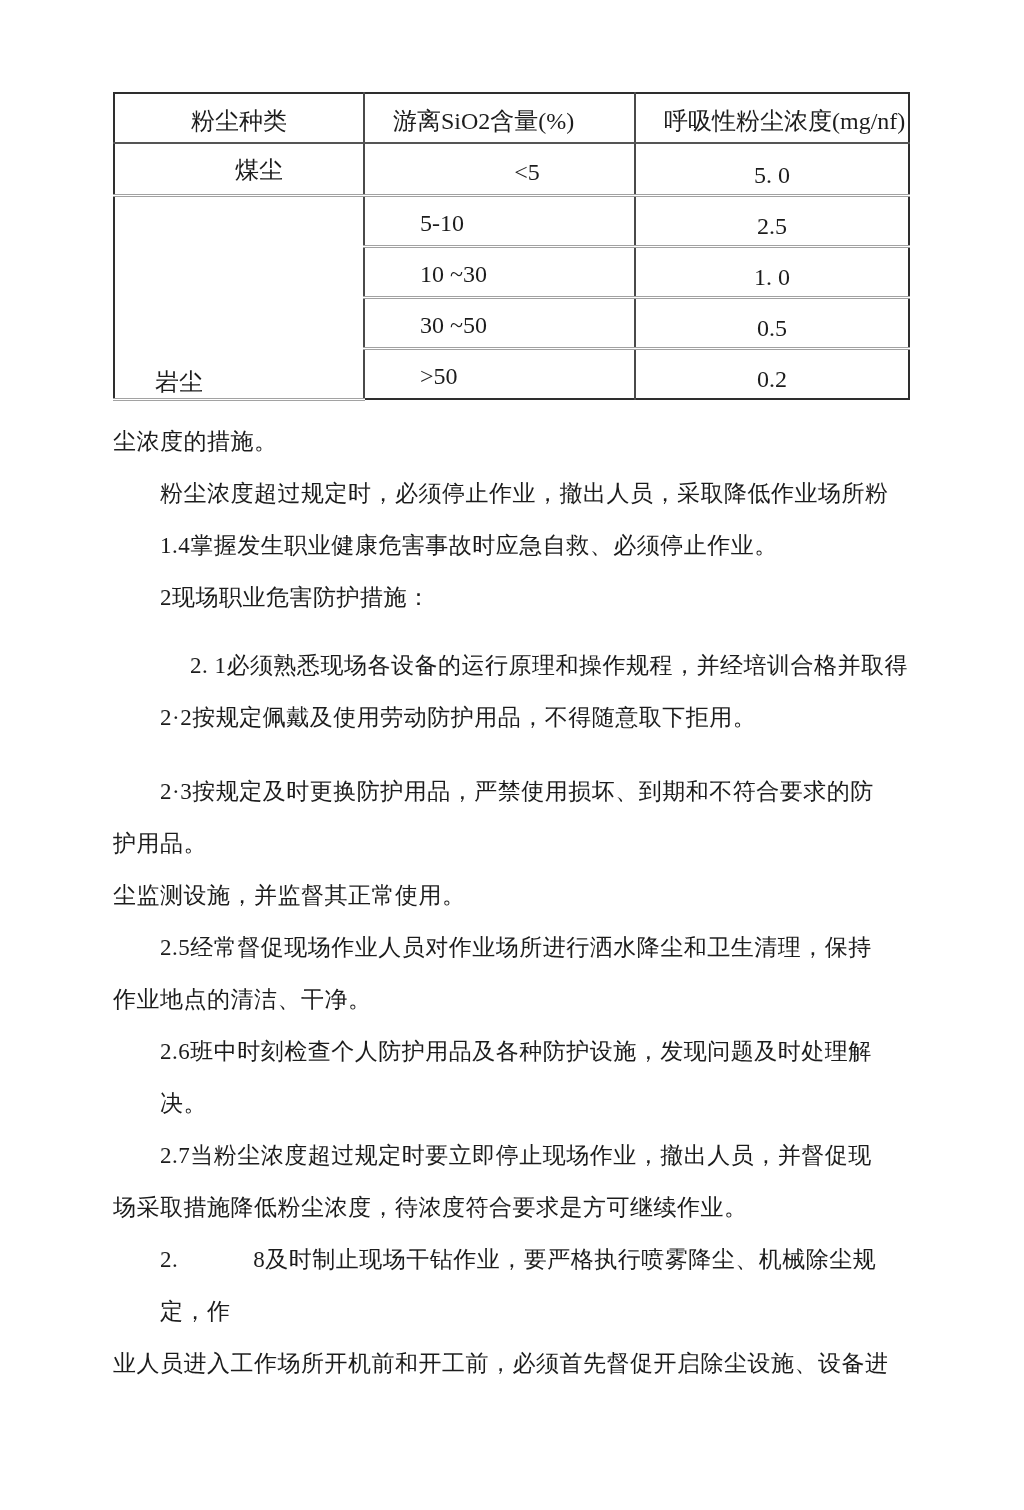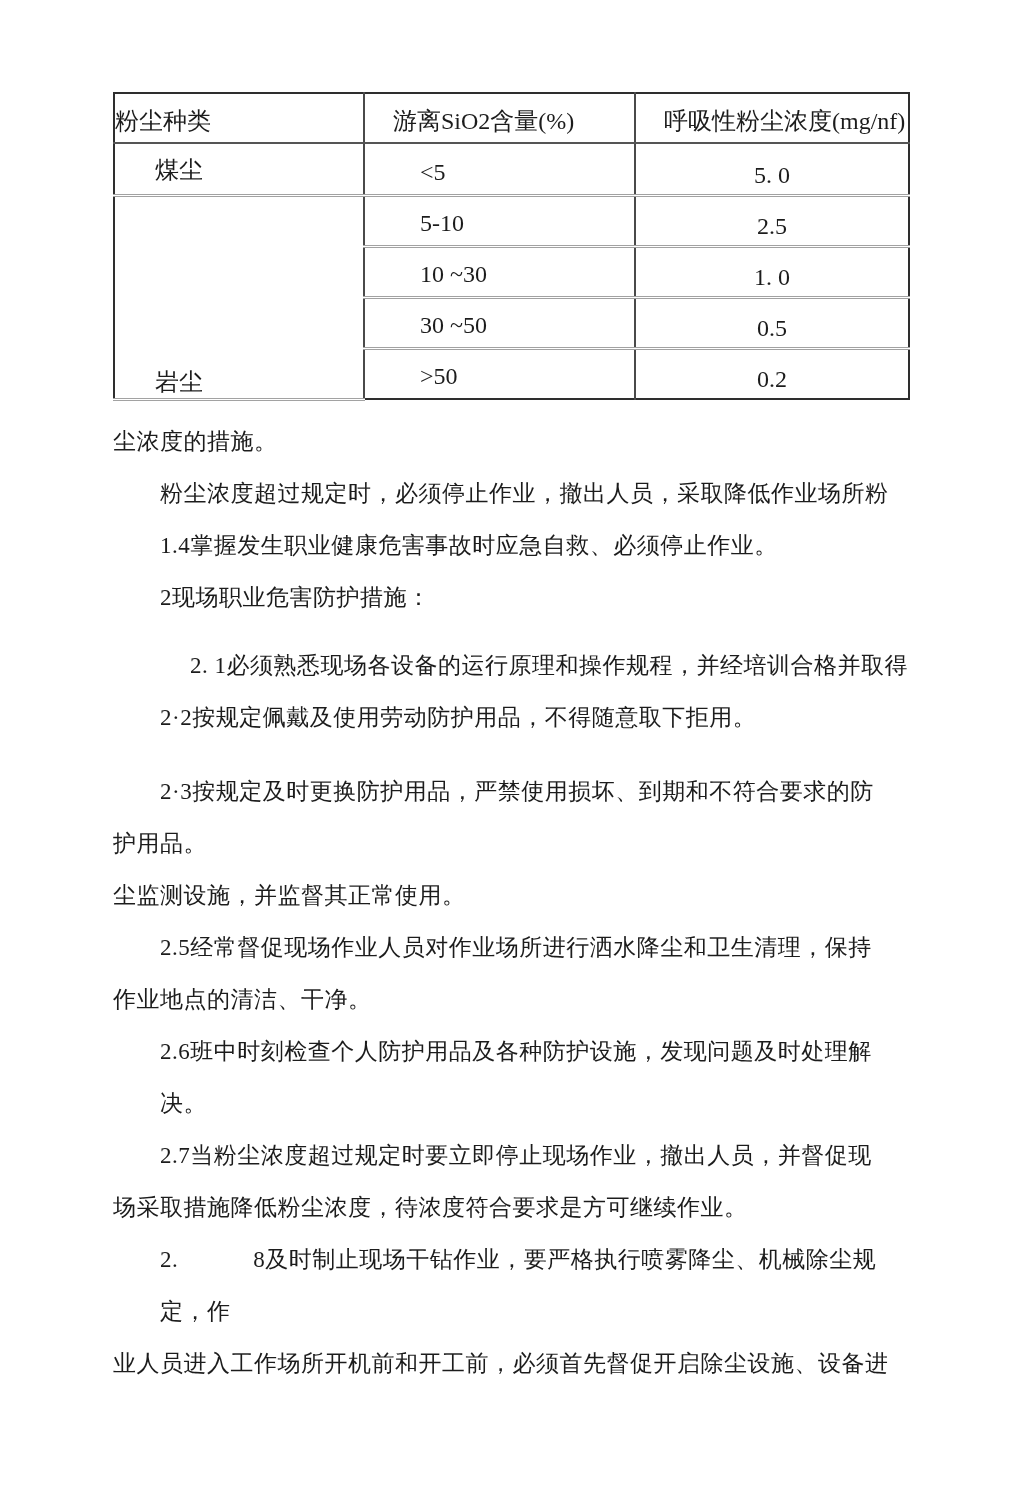--- a/index.html
+++ b/index.html
@@ -30,24 +30,24 @@
   table.dust-table td {
     vertical-align: bottom;
     white-space: pre-wrap;
     overflow: hidden;
   }
   .col1 { width: 250px; }
   .col2 { width: 271px; }
   .col3 { width: 274px; }
   td.bcell { border-left: 2px solid #4a4a4a; border-right: 2px solid #4a4a4a; }
   tr.hdr-row td { height: 50px; border-bottom: 2px solid #555; padding-bottom: 5px; }
-  tr.coal-row td { height: 52px; border-bottom: 3px double #a2a2a2; }
+  tr.coal-row td { height: 52px; border-bottom: 3px double #a2a2a2; text-align: center; }
   tr.rock-row td { height: 51px; }
   tr.rock-row.rsep td { border-bottom: 3px double #a2a2a2; }
-  td.hdr-c1 { }
+  td.hdr-c1 { text-align: center; }
   td.hdr-c2, td.hdr-c3 { padding-left: 28px; }
   td.type-cell { padding-left: 40px; padding-bottom: 8px; }
   td.rock-type { vertical-align: middle; padding-bottom: 0; }
   td.val2 { padding-left: 55px; padding-bottom: 8px; }
   td.val3 { text-align: center; padding-bottom: 5px; }
 
   
   .body-text {
     margin-top: 15px;
     font-size: 23px;

